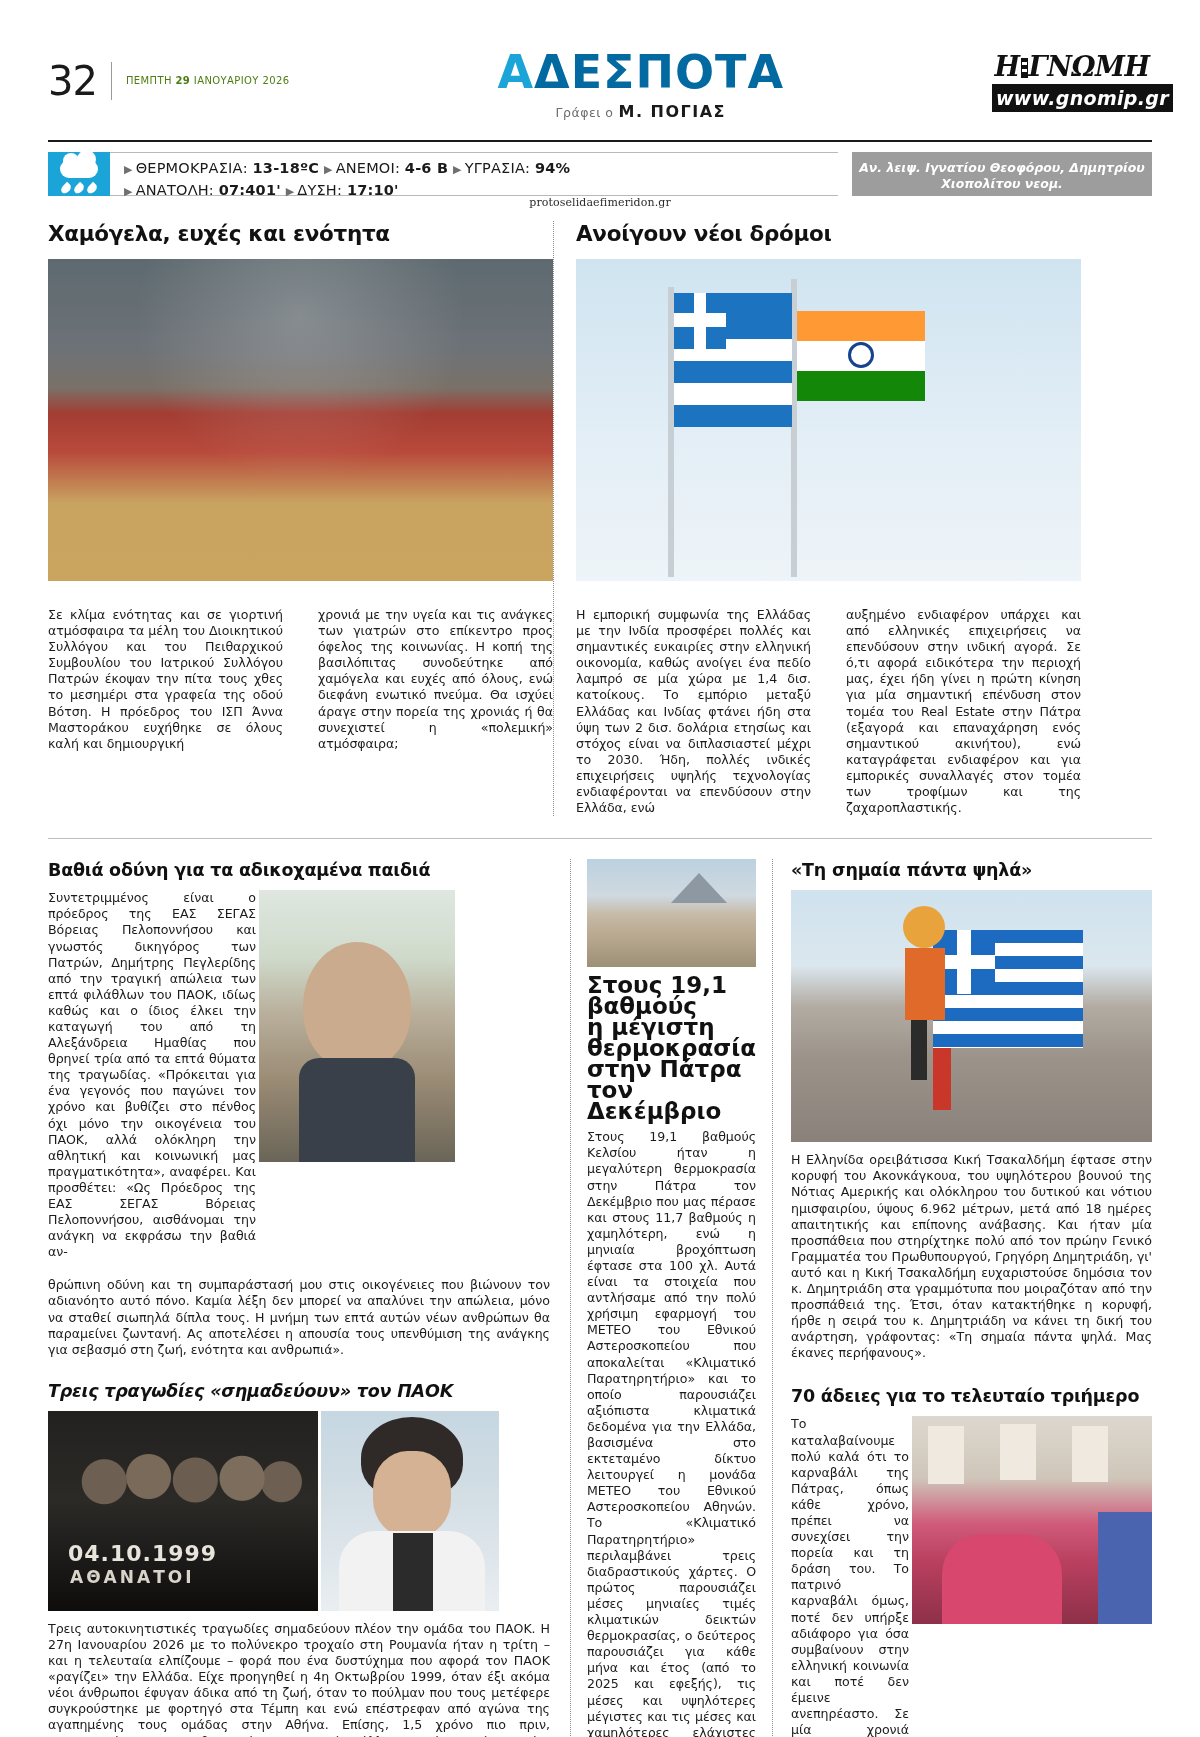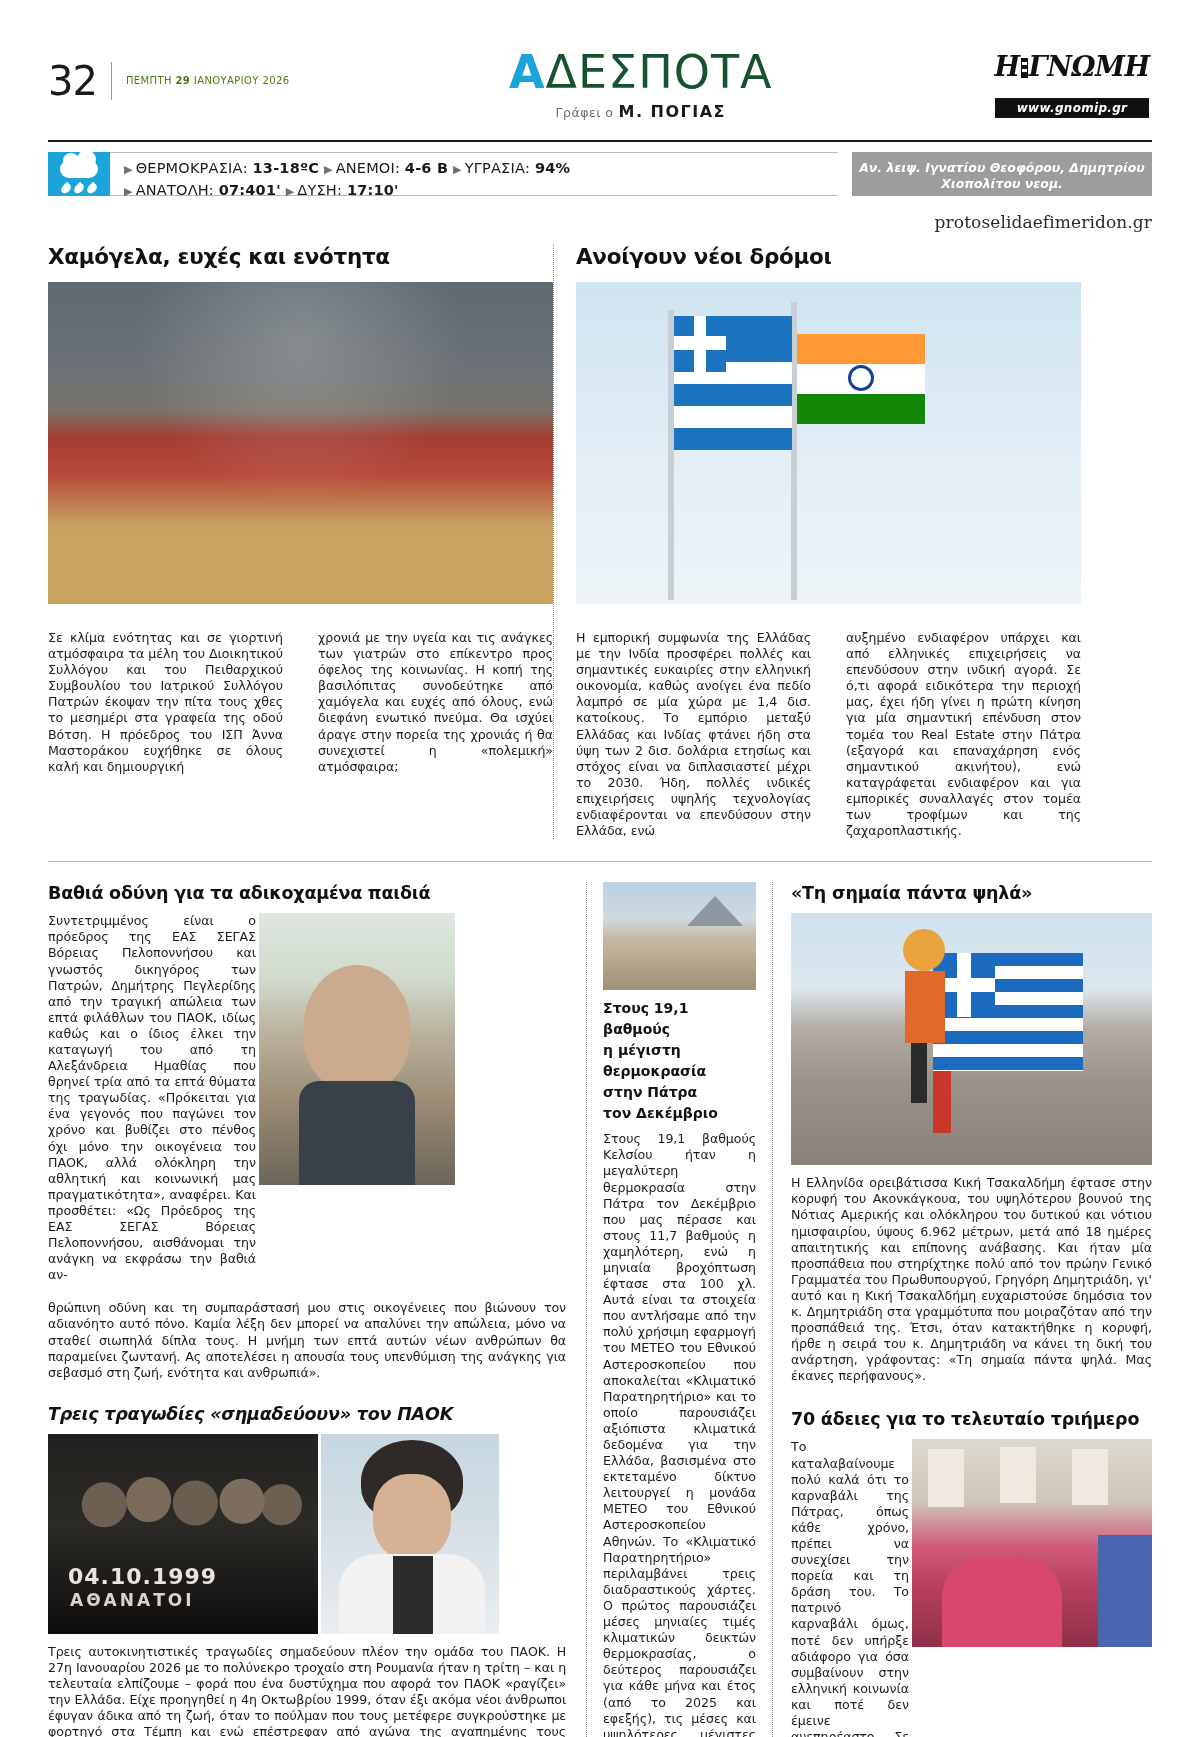--- a/index.html
+++ b/index.html
@@ -7,53 +7,53 @@
   .page{position:relative;width:1200px;height:1737px;box-sizing:border-box;padding:0 48px;}
 
   
   .masthead{display:flex;align-items:flex-start;padding-top:62px;height:74px;}
   .pagenum{font-size:40px;font-weight:400;line-height:38px;letter-spacing:-1px;color:#1a1a1a;padding-right:14px;font-family:"DejaVu Sans","Liberation Sans",sans-serif;}
   .dateline{border-left:1px solid #9a9a9a;padding-left:14px;font-size:10px;letter-spacing:.4px;line-height:38px;color:#4d7c0f;white-space:nowrap;}
   .dateline b{font-weight:700;}
   .headcenter{flex:1;text-align:center;margin-top:-14px;}
   .adespota{font-size:46px;letter-spacing:1px;line-height:48px;white-space:nowrap;}
   .adespota .a{color:#1ba4d8;font-weight:700;}
-  .adespota .rest{color:#14532d;font-weight:400;}
+  .adespota .rest{color:#0369a1;font-weight:700;}
   .byline{font-size:14px;color:#6d6d6d;letter-spacing:.5px;margin-top:6px;white-space:nowrap;}
   .byline .small{font-size:12.5px;font-weight:400;}
   .byline b{color:#1a1a1a;font-size:16px;font-weight:700;letter-spacing:1.5px;}
   .logobox{width:160px;text-align:center;margin-top:-10px;font-style:italic;}
   .logotext{font-family:"DejaVu Serif","Liberation Serif",serif;font-weight:700;font-size:27px;letter-spacing:-.5px;color:#111;line-height:30px;}
   .logotext .bar{display:inline-block;width:7px;height:20px;background:#111;margin:0 1px;vertical-align:-2px;position:relative;}
   .logotext .bar::after{content:"";position:absolute;left:1px;top:4px;width:5px;height:3px;background:#fff;}
   .logotext .bar::before{content:"";position:absolute;left:1px;top:11px;width:5px;height:3px;background:#fff;}
-  .logourl{background:#111;color:#fff;font-size:12px;font-weight:700;letter-spacing:.3px;padding:3px 22px;display:inline-block;margin-top:16px;}
+  .logourl{background:#111;color:#fff;font-size:19px;font-weight:700;letter-spacing:.3px;padding:3px 4px;display:inline-block;margin-top:2px;}
 
   .rule-main{border-top:2px solid #1a1a1a;margin-top:4px;}
 
   
   .wx{display:flex;align-items:stretch;margin-top:10px;height:44px;}
   .wxicon{width:62px;background:#1ba4d8;position:relative;flex:none;}
   .wxicon .cloud{position:absolute;left:12px;top:8px;width:38px;height:18px;background:#fff;border-radius:9px;}
   .wxicon .cloud::before{content:"";position:absolute;left:3px;top:-7px;width:16px;height:16px;background:#fff;border-radius:50%;}
   .wxicon .cloud::after{content:"";position:absolute;left:17px;top:-10px;width:19px;height:19px;background:#fff;border-radius:50%;}
   .wxicon .drops{position:absolute;left:14px;top:31px;display:flex;gap:5px;}
   .wxicon .drops i{display:block;width:8px;height:11px;background:#fff;border-radius:0 50% 50% 50%;transform:rotate(45deg);}
   .wxtext{flex:1;border-top:1px solid #b9b9b9;border-bottom:1px solid #b9b9b9;padding:5px 0 0 14px;font-size:14.5px;line-height:20px;letter-spacing:.2px;}
   .wxtext .row{white-space:nowrap;}
   .wxtext b{font-weight:700;}
   .arrow{color:#6f6f6f;font-size:11px;margin-right:3px;}
   .saints{width:300px;background:#9d9d9d;color:#fff;font-style:italic;font-weight:700;font-size:12.5px;line-height:16px;text-align:center;padding:8px 6px 0;box-sizing:border-box;flex:none;margin-left:14px;}
 
-  .creditline{text-align:right;font-family:"DejaVu Serif","Liberation Serif",serif;font-size:17px;color:#2b2b2b;margin-top:16px;letter-spacing:.1px;}
+  .creditline{text-align:center;font-family:"DejaVu Serif","Liberation Serif",serif;font-size:11px;color:#2b2b2b;letter-spacing:.1px;}
 
   
   h2.hl{font-size:21.5px;font-weight:700;letter-spacing:-.3px;margin:0 0 12px 0;line-height:26px;color:#111;}
   h3.hl-s{font-size:17.5px;font-weight:700;letter-spacing:-.2px;margin:0 0 9px 0;line-height:22px;color:#111;}
-  h3.hl-mid{font-size:14px;font-weight:700;line-height:21px;margin:8px 0 7px 0;color:#111;}
+  h3.hl-mid{font-size:23px;font-weight:700;line-height:21px;margin:8px 0 7px 0;color:#111;}
   p.bt{font-size:12.6px;line-height:16.1px;text-align:justify;margin:0;color:#1c1c1c;letter-spacing:-.05px;}
   .photo{background:#cfd6da;position:relative;overflow:hidden;}
   .vdiv{border-left:1px dotted #8d8d8d;}
   .hrule{border-top:1px solid #bdbdbd;}
 
   
   .top-zone{display:flex;margin-top:12px;}
   .tz-left{width:505px;}
   .tz-right{width:505px;padding-left:22px;}
   .cols2{display:flex;gap:35px;margin-top:26px;}

